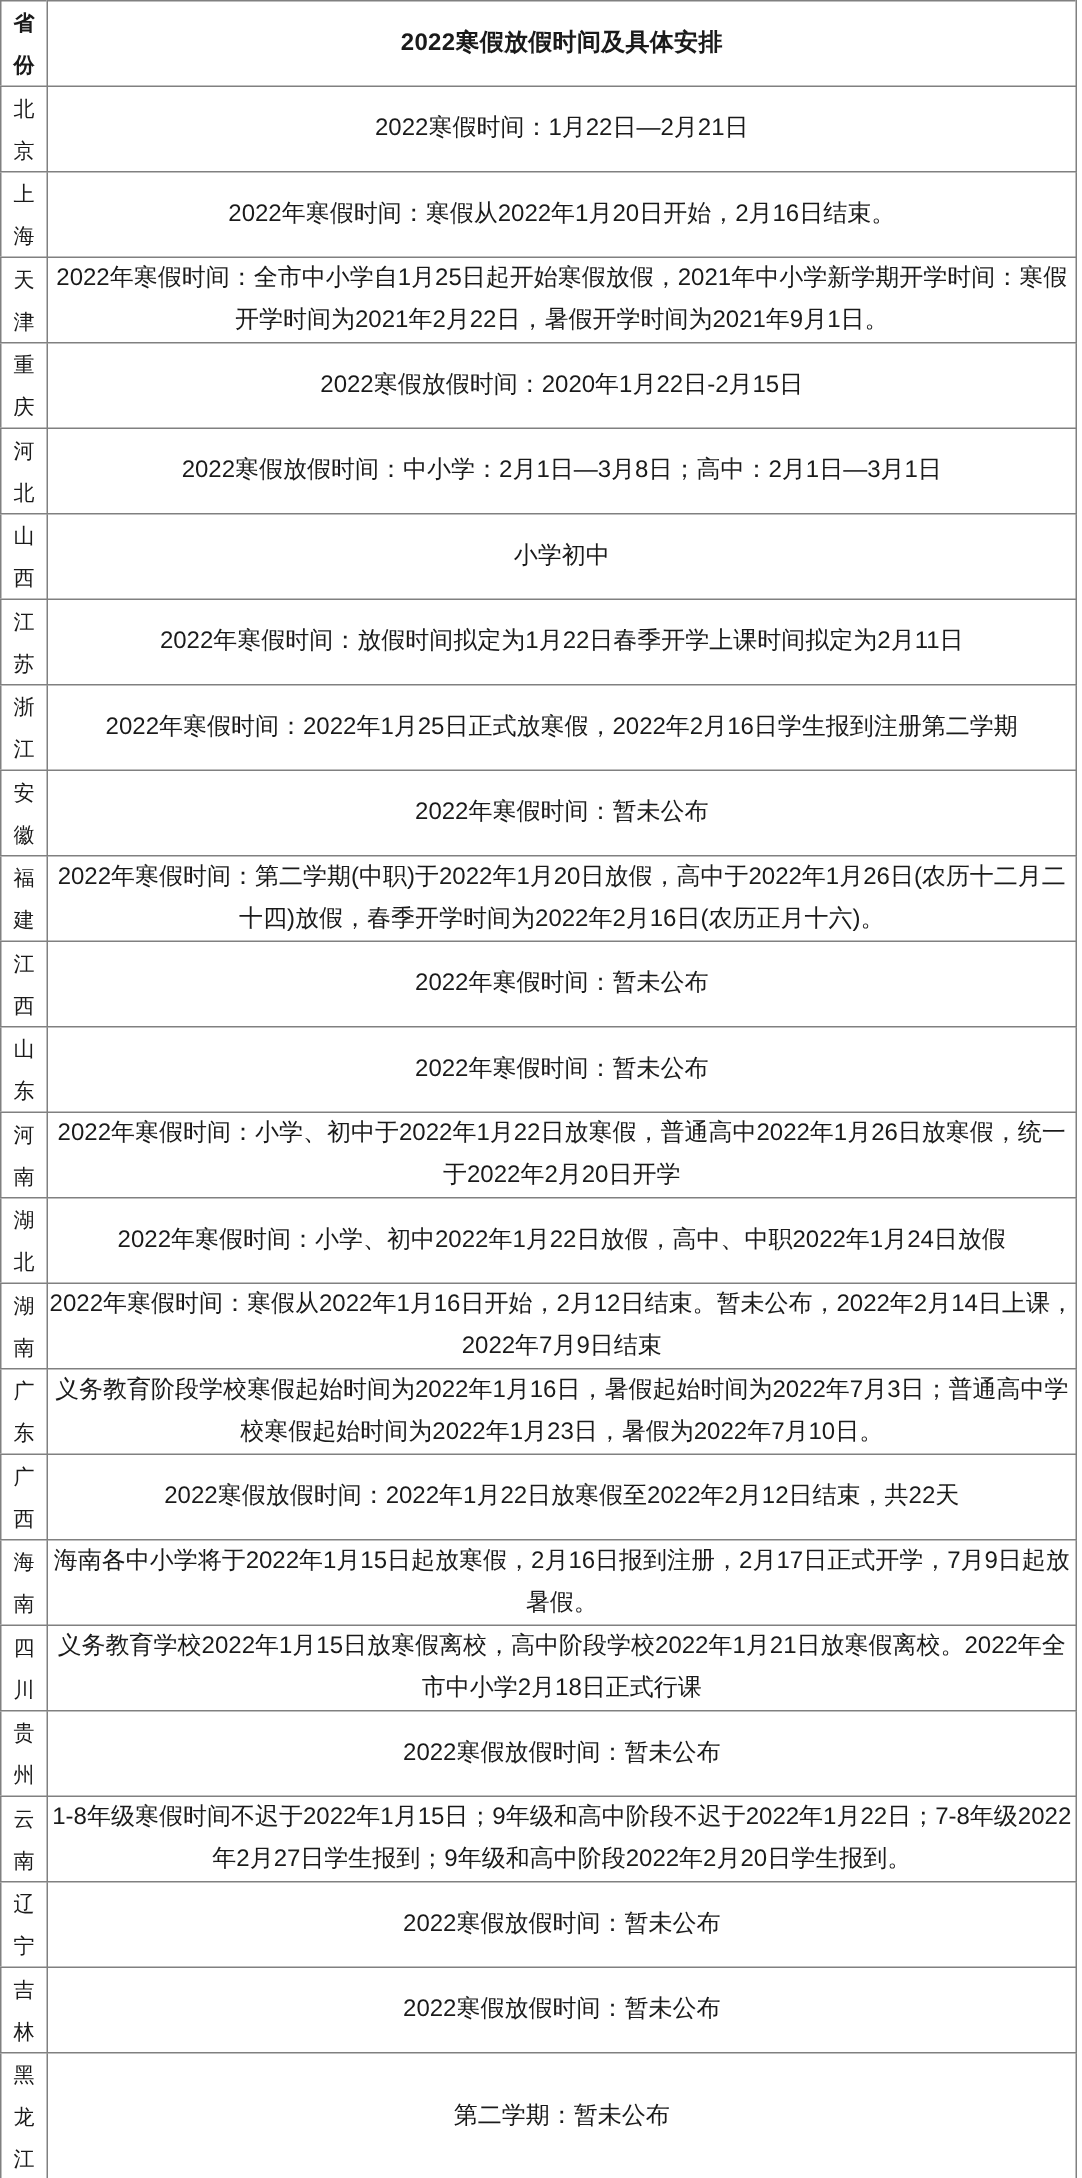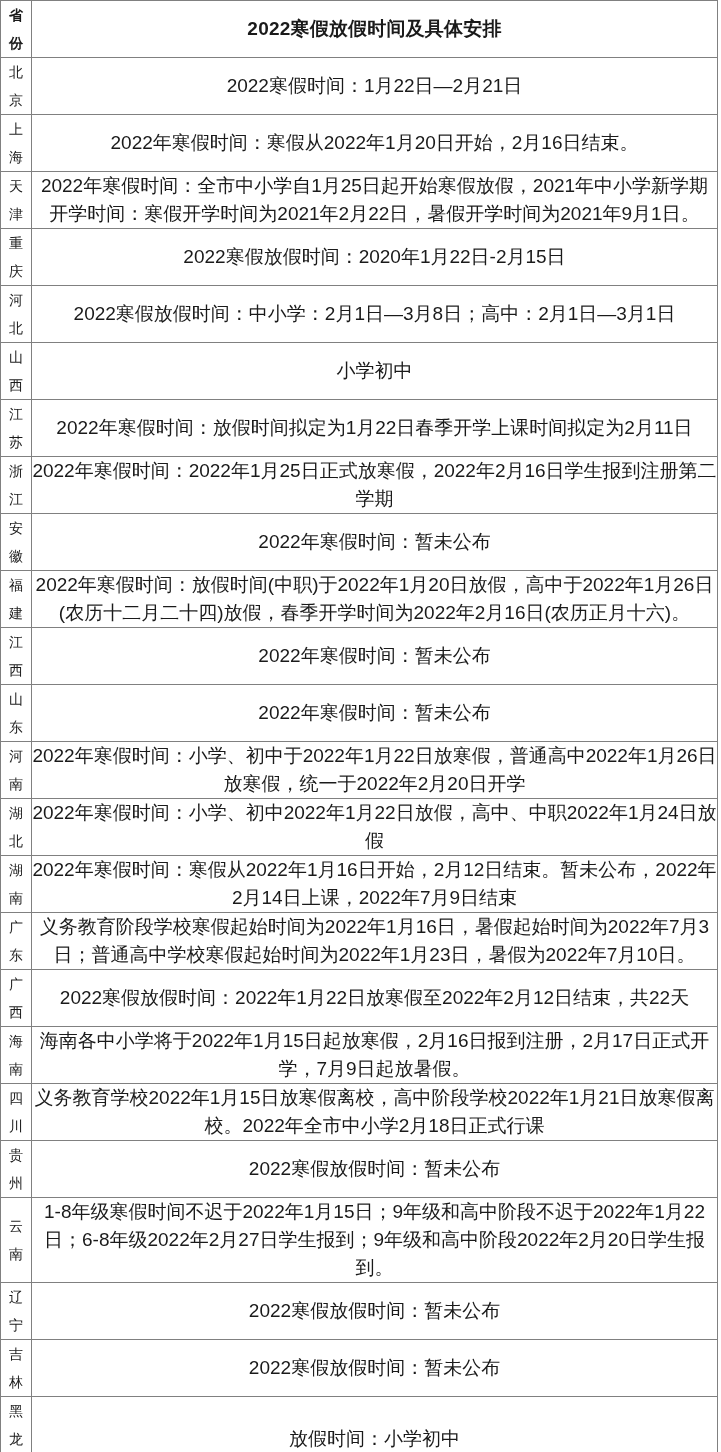--- a/index.html
+++ b/index.html
@@ -43,21 +43,21 @@
     word-break: break-all;
   }
   td.prov .pchar {
     display: block;
     height: 28px;
     line-height: 28px;
   }
   
   td.detail {
     text-align: center;
-    font-size: 19px;
+    font-size: 16px;
     line-height: 28px;
     padding: 1px 6px;
     color: #1a1a1a;
   }
   
   tr.header td.prov,
   tr.header td.detail {
     font-weight: bold;
   }
   tr.header td.detail {
@@ -141,21 +141,21 @@
             <span class="pchar">安</span>
             <span class="pchar">徽</span>
           </td>
           <td class="detail">2022年寒假时间：暂未公布</td>
         </tr>
         <tr class="r2">
           <td class="prov">
             <span class="pchar">福</span>
             <span class="pchar">建</span>
           </td>
-          <td class="detail">2022年寒假时间：放假时间(中职)于2022年1月20日放假，高中于2022年1月26日(农历十二月二十四)放假，春季开学时间为2022年2月16日(农历正月十六)。</td>
+          <td class="detail">2022年寒假时间：第二学期(中职)于2022年1月20日放假，高中于2022年1月26日(农历十二月二十四)放假，春季开学时间为2022年2月16日(农历正月十六)。</td>
         </tr>
         <tr class="r2">
           <td class="prov">
             <span class="pchar">江</span>
             <span class="pchar">西</span>
           </td>
           <td class="detail">2022年寒假时间：暂未公布</td>
         </tr>
         <tr class="r2">
           <td class="prov">
@@ -218,21 +218,21 @@
             <span class="pchar">贵</span>
             <span class="pchar">州</span>
           </td>
           <td class="detail">2022寒假放假时间：暂未公布</td>
         </tr>
         <tr class="r2">
           <td class="prov">
             <span class="pchar">云</span>
             <span class="pchar">南</span>
           </td>
-          <td class="detail">1-8年级寒假时间不迟于2022年1月15日；9年级和高中阶段不迟于2022年1月22日；6-8年级2022年2月27日学生报到；9年级和高中阶段2022年2月20日学生报到。</td>
+          <td class="detail">1-8年级寒假时间不迟于2022年1月15日；9年级和高中阶段不迟于2022年1月22日；7-8年级2022年2月27日学生报到；9年级和高中阶段2022年2月20日学生报到。</td>
         </tr>
         <tr class="r2">
           <td class="prov">
             <span class="pchar">辽</span>
             <span class="pchar">宁</span>
           </td>
           <td class="detail">2022寒假放假时间：暂未公布</td>
         </tr>
         <tr class="r2">
           <td class="prov">
@@ -240,17 +240,17 @@
             <span class="pchar">林</span>
           </td>
           <td class="detail">2022寒假放假时间：暂未公布</td>
         </tr>
         <tr class="r3">
           <td class="prov">
             <span class="pchar">黑</span>
             <span class="pchar">龙</span>
             <span class="pchar">江</span>
           </td>
-          <td class="detail">放假时间：小学初中</td>
+          <td class="detail">第二学期：暂未公布</td>
         </tr>
       </tbody>
   </table>
 </div>
 
 </body></html>

